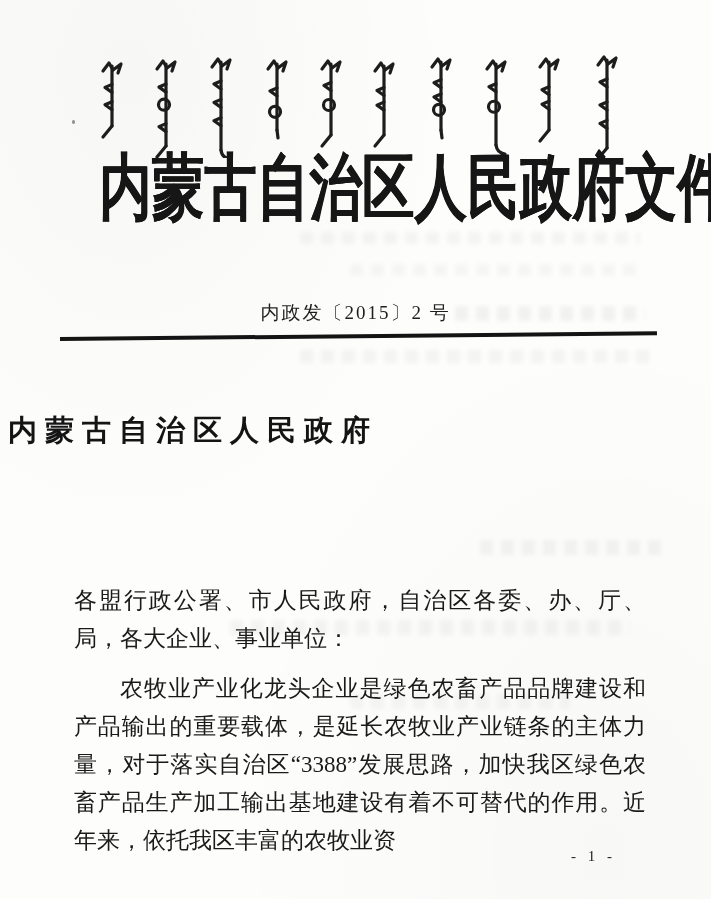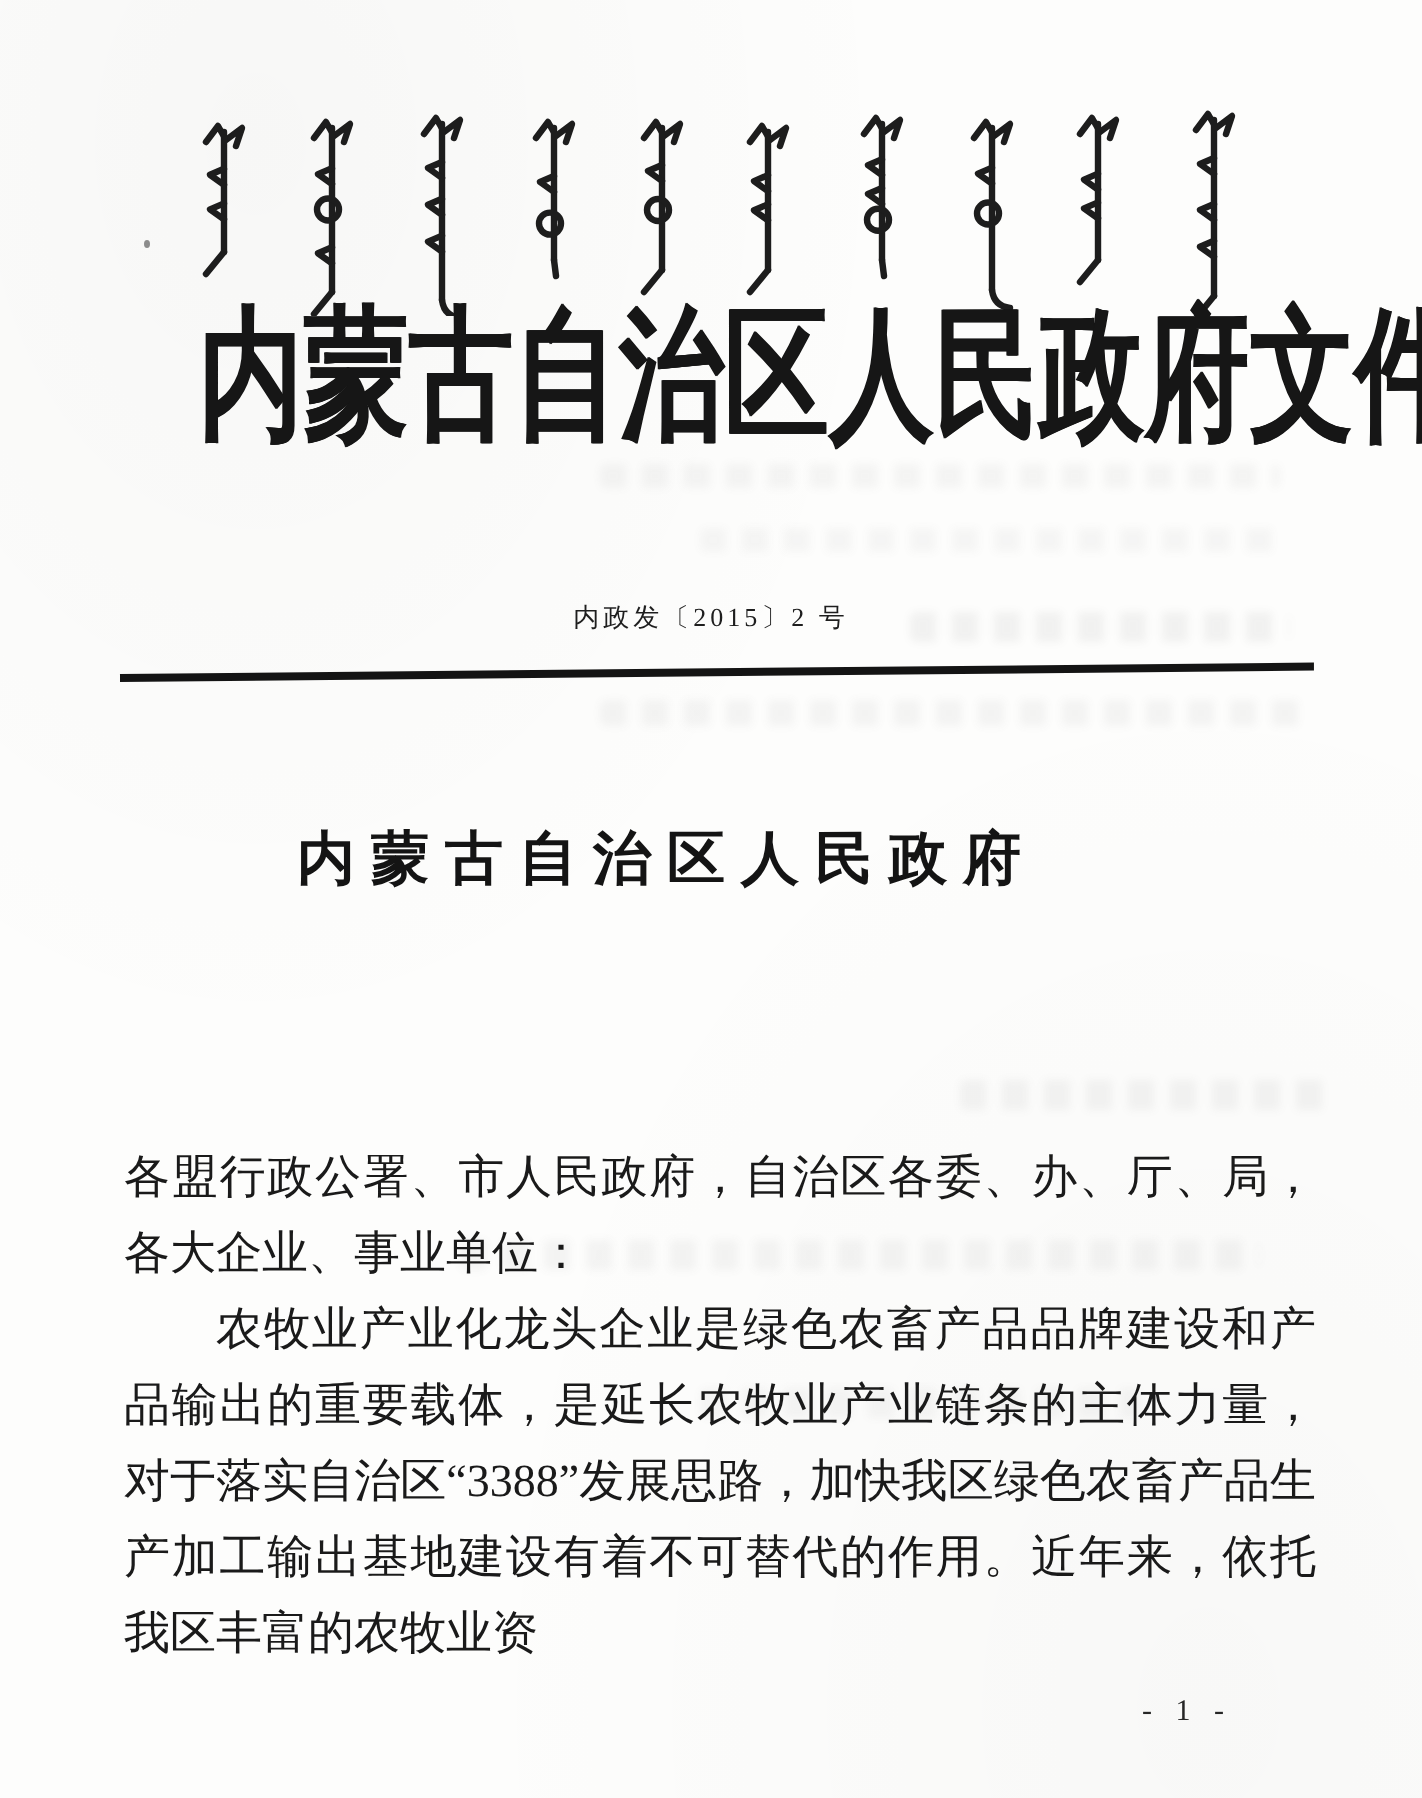--- a/index.html
+++ b/index.html
@@ -24,48 +24,48 @@
     position:absolute;top:146px;left:0;width:711px;height:86px;
     text-align:center;font-size:72px;line-height:84px;font-weight:900;
     letter-spacing:1px;white-space:nowrap;
     transform:scaleX(0.72);transform-origin:center;
     color:#161616;
     text-shadow:0.5px 0 0 #161616, -0.5px 0 0 #161616;
   }
   
   .doc-number{
     position:absolute;top:300px;left:0;width:711px;
-    text-align:center;font-size:13px;letter-spacing:2px;color:#1e1e1e;
+    text-align:center;font-size:19px;letter-spacing:2px;color:#1e1e1e;
   }
   
   .rule{
     position:absolute;top:337px;left:60px;width:597px;height:4px;
     background:#141414;transform:rotate(-0.55deg);transform-origin:left center;
   }
   
-  .heading{position:absolute;top:412px;left:0;width:659px;text-align:center;color:#141414;}
+  .heading{position:absolute;top:412px;left:0;width:659px;text-align:left;color:#141414;}
   .heading .h-line1{
     font-size:29px;font-weight:900;letter-spacing:8px;text-indent:8px;
     line-height:37px;white-space:nowrap;
   }
   .heading .h-line2{
     font-size:31px;font-weight:900;letter-spacing:-1px;
     line-height:38px;white-space:nowrap;
   }
   .heading .h-line3{
     font-size:31px;font-weight:900;letter-spacing:0px;
     line-height:38px;white-space:nowrap;
   }
   
   .body-text{
     position:absolute;top:570px;left:62px;width:596px;
     font-size:23px;line-height:38px;color:#1a1a1a;
     text-align:justify;
   }
-  .body-text p{margin:0;}
+  .body-text p{margin:12px;}
   .body-text p.indent{text-indent:2em;}
   
   .page-number{
     position:absolute;top:848px;left:571px;
     font-size:15px;letter-spacing:4px;color:#262626;
     font-family:"Liberation Serif","DejaVu Serif",serif;
   }
   
   .ghost{
     position:absolute;height:15px;pointer-events:none;

